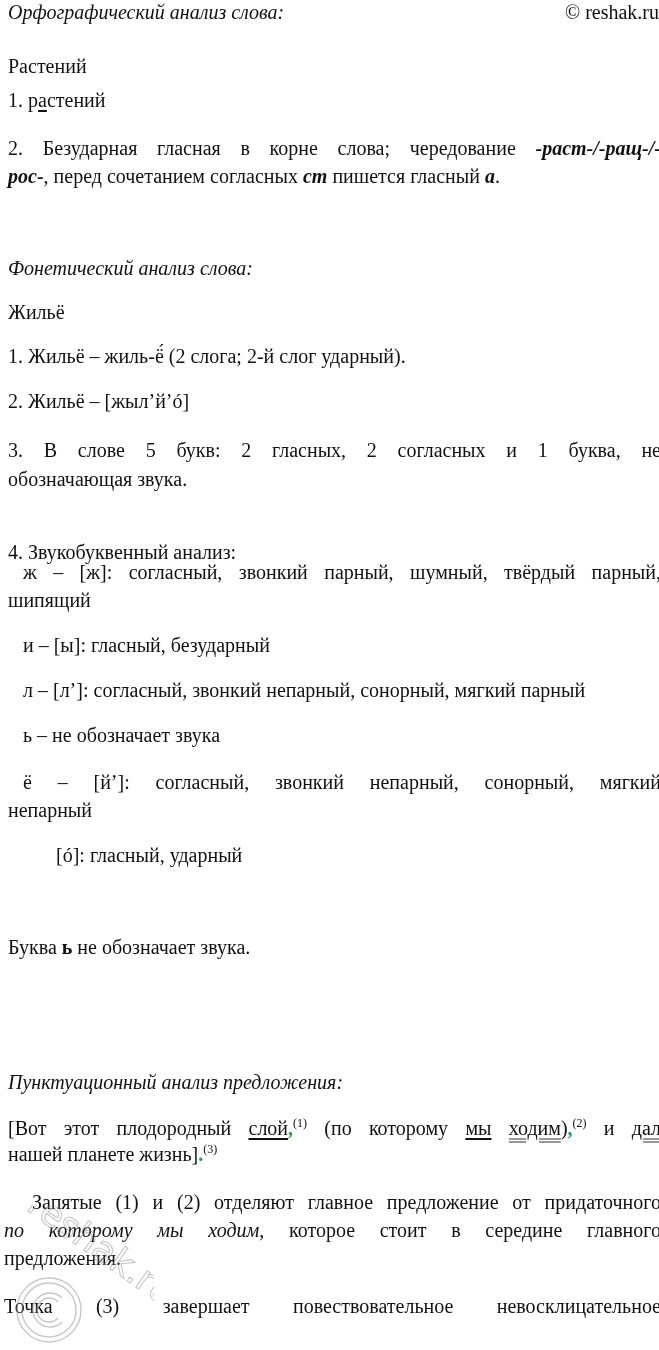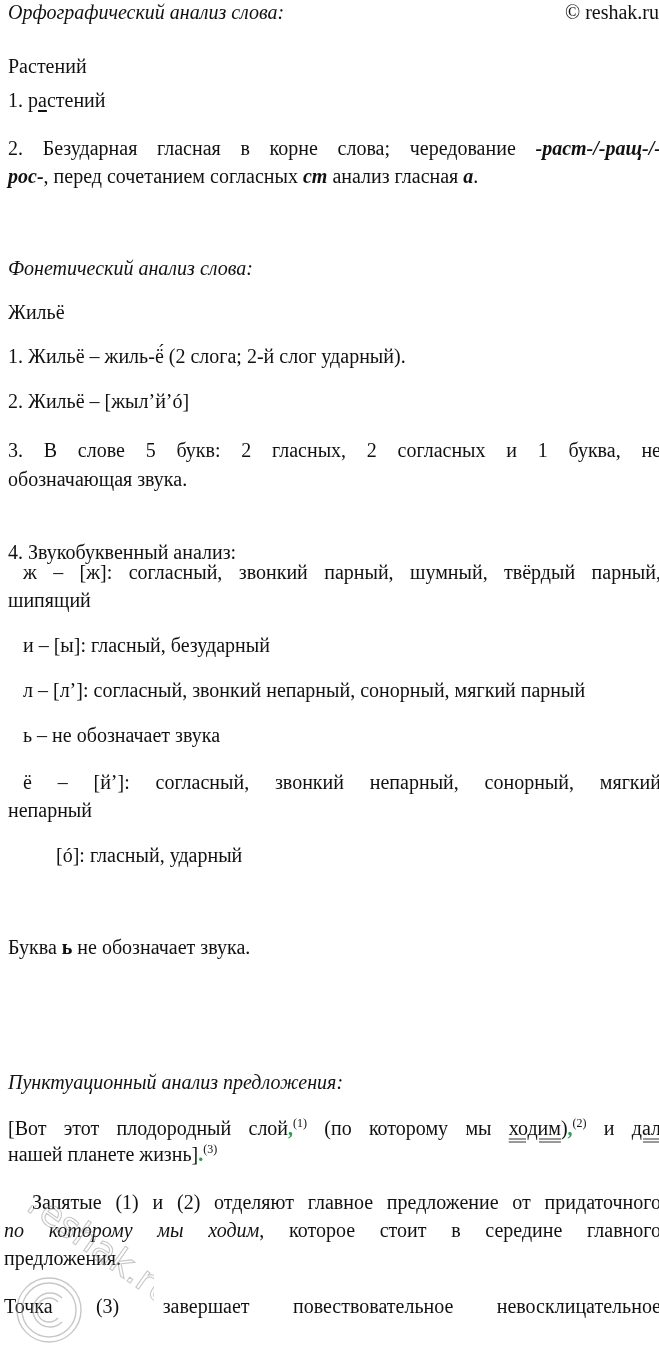--- a/index.html
+++ b/index.html
@@ -37,21 +37,21 @@
     }
     .italic { font-style: italic; }
     .bold { font-weight: bold; }
     .bi { font-weight: bold; font-style: italic; }
     .u { text-decoration: underline; text-underline-offset: 3px; }
     .uu {
       text-decoration: underline double;
       text-decoration-color: #999;
       text-underline-offset: 3px;
     }
-    .ubold { text-decoration-thickness: 2px; text-underline-offset: 3px; }
+    .ubold { text-decoration: underline; text-decoration-thickness: 2px; text-underline-offset: 3px; }
     .green { color: #22a04b; font-weight: bold; }
     sup { font-size: 12px; vertical-align: 8px; line-height: 0; }
     .copyright {
       position: absolute;
       right: 4px;
       top: 0;
       line-height: 24px;
     }
     .watermark {
       position: absolute;
@@ -74,21 +74,21 @@
   <div class="line" style="top:42px;margin-top:12px;">Растений</div>
 
   <div class="line" style="top:88px;">
     <span>1. р</span><span class="u">а</span><span>стений</span>
   </div>
 
   <div class="line just" style="top:136px;">
     <span>2. Безударная гласная в корне слова; чередование </span><span class="bi">-раст-/-ращ-/-</span>
   </div>
   <div class="line" style="top:164px;">
-    <span class="bi">рос-</span><span>, перед сочетанием согласных </span><span class="bi">ст</span><span> анализ гласная </span><span class="bi">а</span><span>.</span>
+    <span class="bi">рос-</span><span>, перед сочетанием согласных </span><span class="bi">ст</span><span> пишется гласный </span><span class="bi">а</span><span>.</span>
   </div>
 
   <div class="line italic" style="top:256px;">Фонетический анализ слова:</div>
   <div class="line" style="top:300px;">Жильё</div>
   <div class="line" style="top:344px;">1. Жильё – жиль-ё́ (2 слога; 2-й слог ударный).</div>
   <div class="line" style="top:389px;">2. Жильё – [жыл’й’ó]</div>
   <div class="line just" style="top:438px;">3. В слове 5 букв: 2 гласных, 2 согласных и 1 буква, не</div>
   <div class="line" style="top:467px;">обозначающая звука.</div>
   <div class="line" style="top:512px;margin-top:28px;">4. Звукобуквенный анализ:</div>
 

